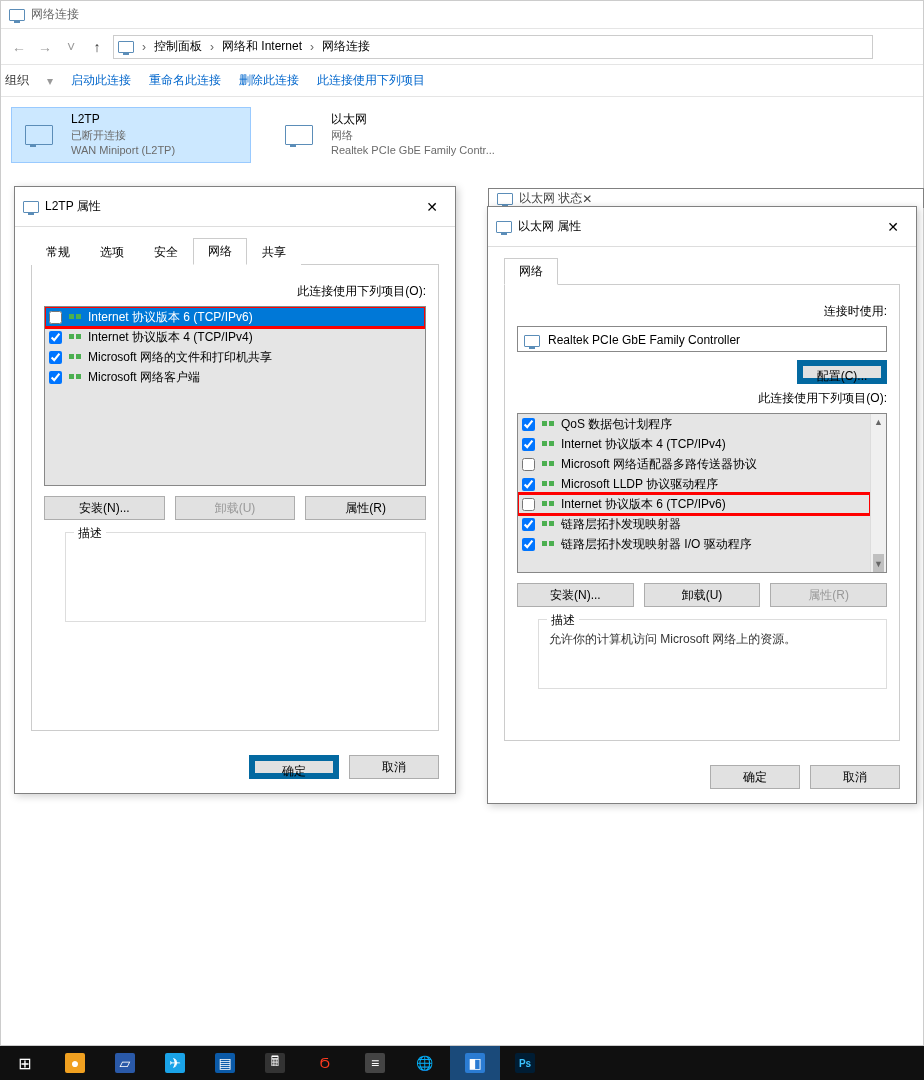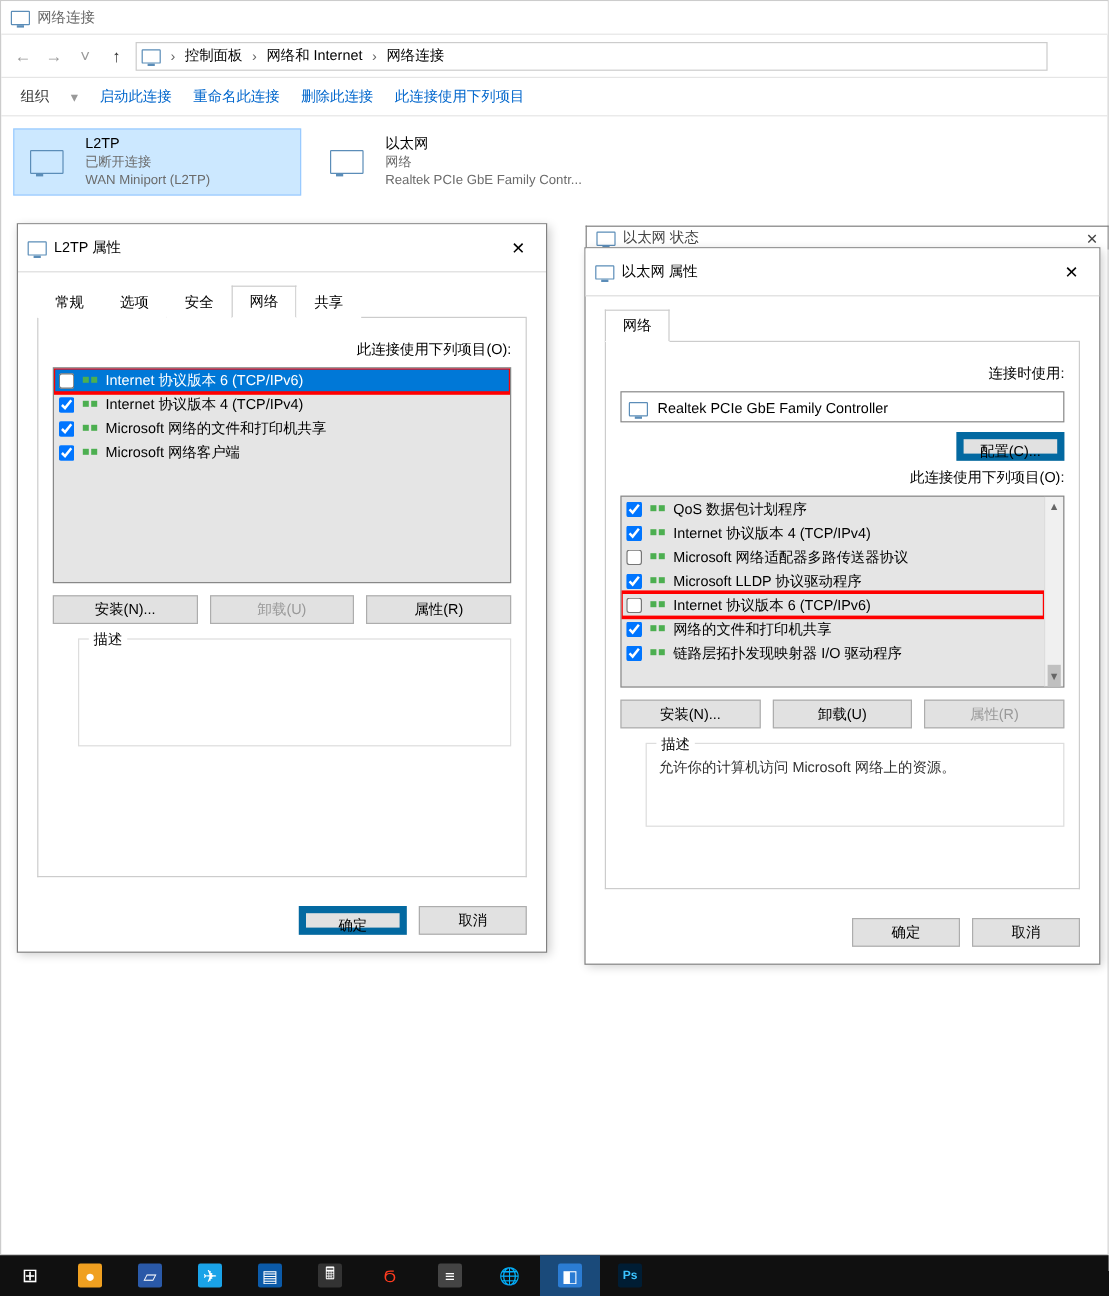--- a/index.html
+++ b/index.html
@@ -10,25 +10,25 @@
 
   .titlebar { height: 28px; display: flex; align-items: center; padding: 0 8px; background: #fff; border-bottom: 1px solid #e5e5e5; color: #666; font-size: 12px; gap: 6px; }
 
   .navbar { height: 36px; display: flex; align-items: center; padding: 0 8px; border-bottom: 1px solid #e5e5e5; gap: 6px; }
   .nav-arrow { color: #999; font-size: 14px; width: 20px; text-align: center; cursor: default; }
   .nav-up { color: #333; }
   .addressbar { flex: 1; height: 24px; border: 1px solid #ccc; display: flex; align-items: center; padding: 0 4px; gap: 6px; max-width: 760px; }
   .crumb { color: #000; }
   .crumb-sep { color: #666; margin: 0 2px; }
 
-  .toolbar { height: 32px; display: flex; align-items: center; padding: 0 16px; border-bottom: 1px solid #e5e5e5; gap: 18px; color: #0066cc; }
+  .toolbar { height: 32px; display: flex; align-items: center; padding: 0 4px; border-bottom: 1px solid #e5e5e5; gap: 18px; color: #0066cc; }
   .tb-item { color: #0066cc; cursor: default; }
   .tb-label { color: #333; }
 
-  .content { display: flex; gap: 10px; padding: 10px; }
+  .content { display: flex; gap: 20px; padding: 10px; }
   .conn-item { display: flex; gap: 8px; width: 240px; padding: 4px; }
   .conn-item.selected { background: #cce8ff; border: 1px solid #99caff; padding: 3px; }
   .conn-icon { width: 48px; height: 48px; display: flex; align-items: center; justify-content: center; font-size: 28px; color: #5b8db8; }
   .conn-text { display: flex; flex-direction: column; line-height: 1.4; }
   .conn-name { color: #000; }
   .conn-status, .conn-device { color: #6b6b6b; font-size: 11px; white-space: nowrap; overflow: hidden; text-overflow: ellipsis; max-width: 180px; }
 
   .statusbar { position: absolute; bottom: 0; left: 0; right: 0; height: 24px; border-top: 1px solid #e5e5e5; display: flex; align-items: center; padding: 0 12px; color: #0a64ad; gap: 16px; }
 
   
@@ -61,21 +61,21 @@
   .fieldset { border: 1px solid #ddd; padding: 10px; margin-top: 12px; position: relative; margin-left: 21px; }
   .fieldset .legend { position: absolute; top: -8px; left: 8px; background: #fff; padding: 0 4px; font-size: 12px; }
   .desc-text { color: #333; line-height: 1.6; }
 
   .adapter-box { border:1px solid #888; padding:4px 6px; display:flex; align-items:flex-end; gap:8px; height:26px;}
   .highlight-red { outline: 3px solid #ff0000; outline-offset: -1px; }
 
   .dlg-footer { padding: 8px 16px 14px; display:flex; justify-content:flex-end; gap:10px;}
 
   
-  .dlg-behind { position:absolute; left:488px; top:188px; width:436px; height:20px; background:#fff; border:1px solid #808080; border-bottom:none; display:flex; align-items:center; justify-content:space-between; padding:0 8px; color:#444;}
+  .dlg-behind { position:absolute; left:488px; top:188px; width:436px; height:20px; background:#fff; border:1px solid #808080; border-bottom:none; display:flex; align-items:center; padding:0 8px; color:#444;}
   
   
   .taskbar { position: absolute; left:0; bottom:0; width:924px; height:34px; background:#101010; display:flex; align-items:center;}
   .tb-btn { width:50px; height:34px; display:flex; align-items:center; justify-content:center; color:#fff; font-size:14px;}
   .tb-btn.active { background:#1a4a7a;}
   .sq { width:20px; height:20px; display:flex; align-items:center; justify-content:center; color:#fff; font-size:14px; border-radius:2px;}
   .start-icon { color:#fff; font-size:16px;}
   
   .monitor-mini { width:16px; height:12px; border:1px solid #5b8db8; border-radius:1px; display:inline-block; position:relative;}
   .monitor-mini::after { content:""; position:absolute; left:4px; bottom:-3px; width:6px; height:2px; background:#5b8db8;}
@@ -247,21 +247,21 @@
             <span>Microsoft LLDP 协议驱动程序</span>
           </div>
         <div class="li-row highlight-red">
             <input type="checkbox" style="">
             <span class="net-icon"></span>
             <span>Internet 协议版本 6 (TCP/IPv6)</span>
           </div>
         <div class="li-row">
             <input type="checkbox" checked="" style="">
             <span class="net-icon"></span>
-            <span>网络的文件和打印机共享</span>
+            <span>链路层拓扑发现映射器</span>
           </div>
         <div class="li-row">
             <input type="checkbox" checked="" style="">
             <span class="net-icon"></span>
             <span>链路层拓扑发现映射器 I/O 驱动程序</span>
           </div>
         <div class="scrollbar-stub">
             <div class="arrow" style="top:0;">▲</div>
             <div class="thumb" style="top:140px;"></div>
             <div class="arrow" style="bottom:0;">▼</div>

